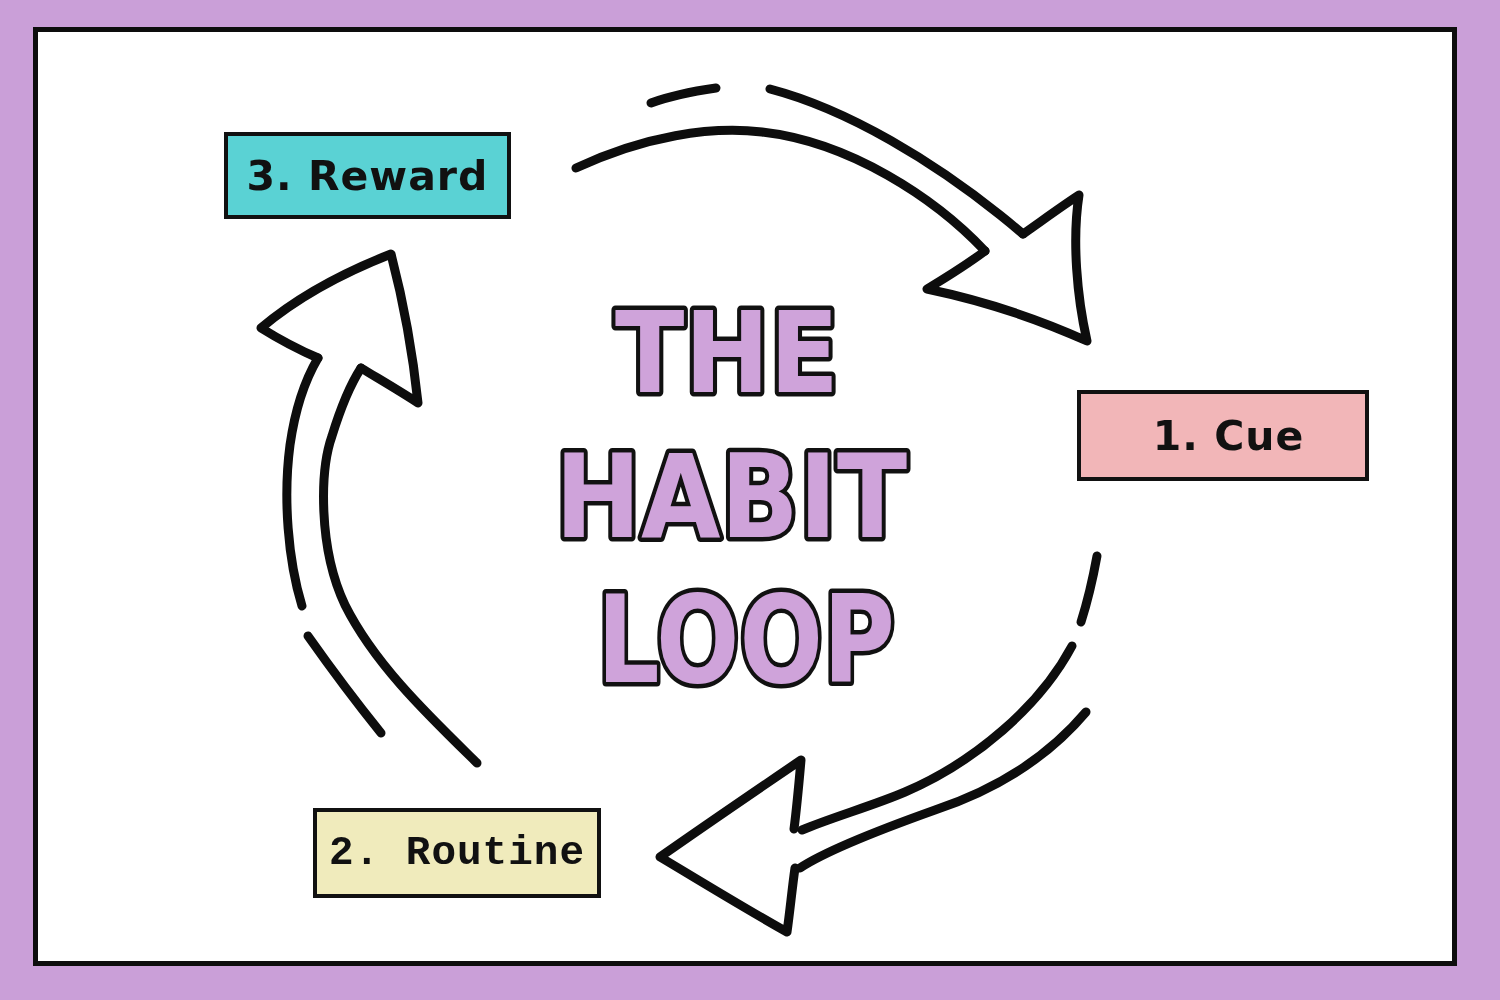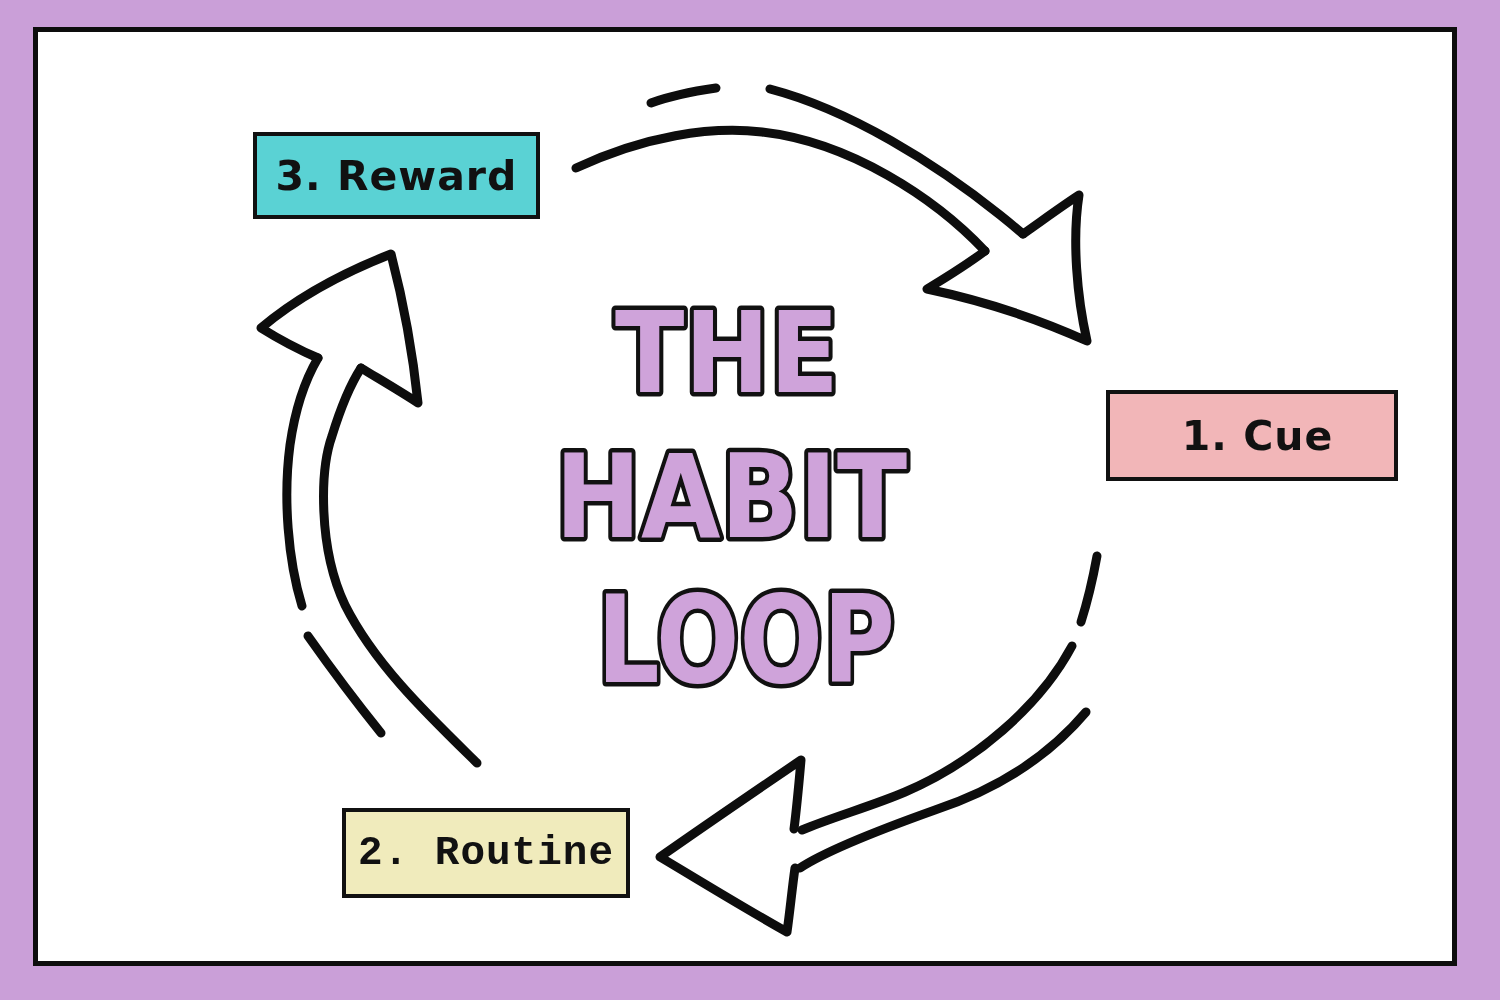--- a/index.html
+++ b/index.html
@@ -1,20 +1,20 @@
 <!DOCTYPE html>
 <html><head>
 <meta charset="utf-8">
 <style>
   html,body{margin:0;padding:0;}
   body{width:1500px;height:1000px;overflow:hidden;font-family:"DejaVu Sans","Liberation Sans",sans-serif;}
   .frame{position:absolute;inset:0;width:1500px;height:1000px;background:#ca9fd8;}
   .panel{position:absolute;left:33px;top:27px;width:1424px;height:939px;background:#ffffff;border:5px solid #0d0d0d;box-sizing:border-box;}
   .diagram-svg{position:absolute;left:0;top:0;width:1500px;height:1000px;}
-  .step-box{position:absolute;border:4px solid #111111;box-sizing:border-box;display:flex;align-items:center;justify-content:center;margin-left:29px;}
+  .step-box{position:absolute;border:4px solid #111111;box-sizing:border-box;display:flex;align-items:center;justify-content:center;}
   .step-label{font-weight:bold;font-size:41px;color:#111111;letter-spacing:1px;}
   .box-reward{left:224px;top:132px;width:287px;height:87px;}
   .box-cue{left:1077px;top:390px;width:292px;height:91px;padding-left:11px;}
   .box-routine{left:313px;top:808px;width:288px;height:90px;}
   .title-text{font-family:"DejaVu Sans","Liberation Sans",sans-serif;font-weight:bold;paint-order:stroke fill;stroke-linejoin:round;stroke-linecap:round;}
   .stroke-line{fill:none;stroke-linecap:round;stroke-linejoin:round;}
 </style>
 </head>
 <body>
 

